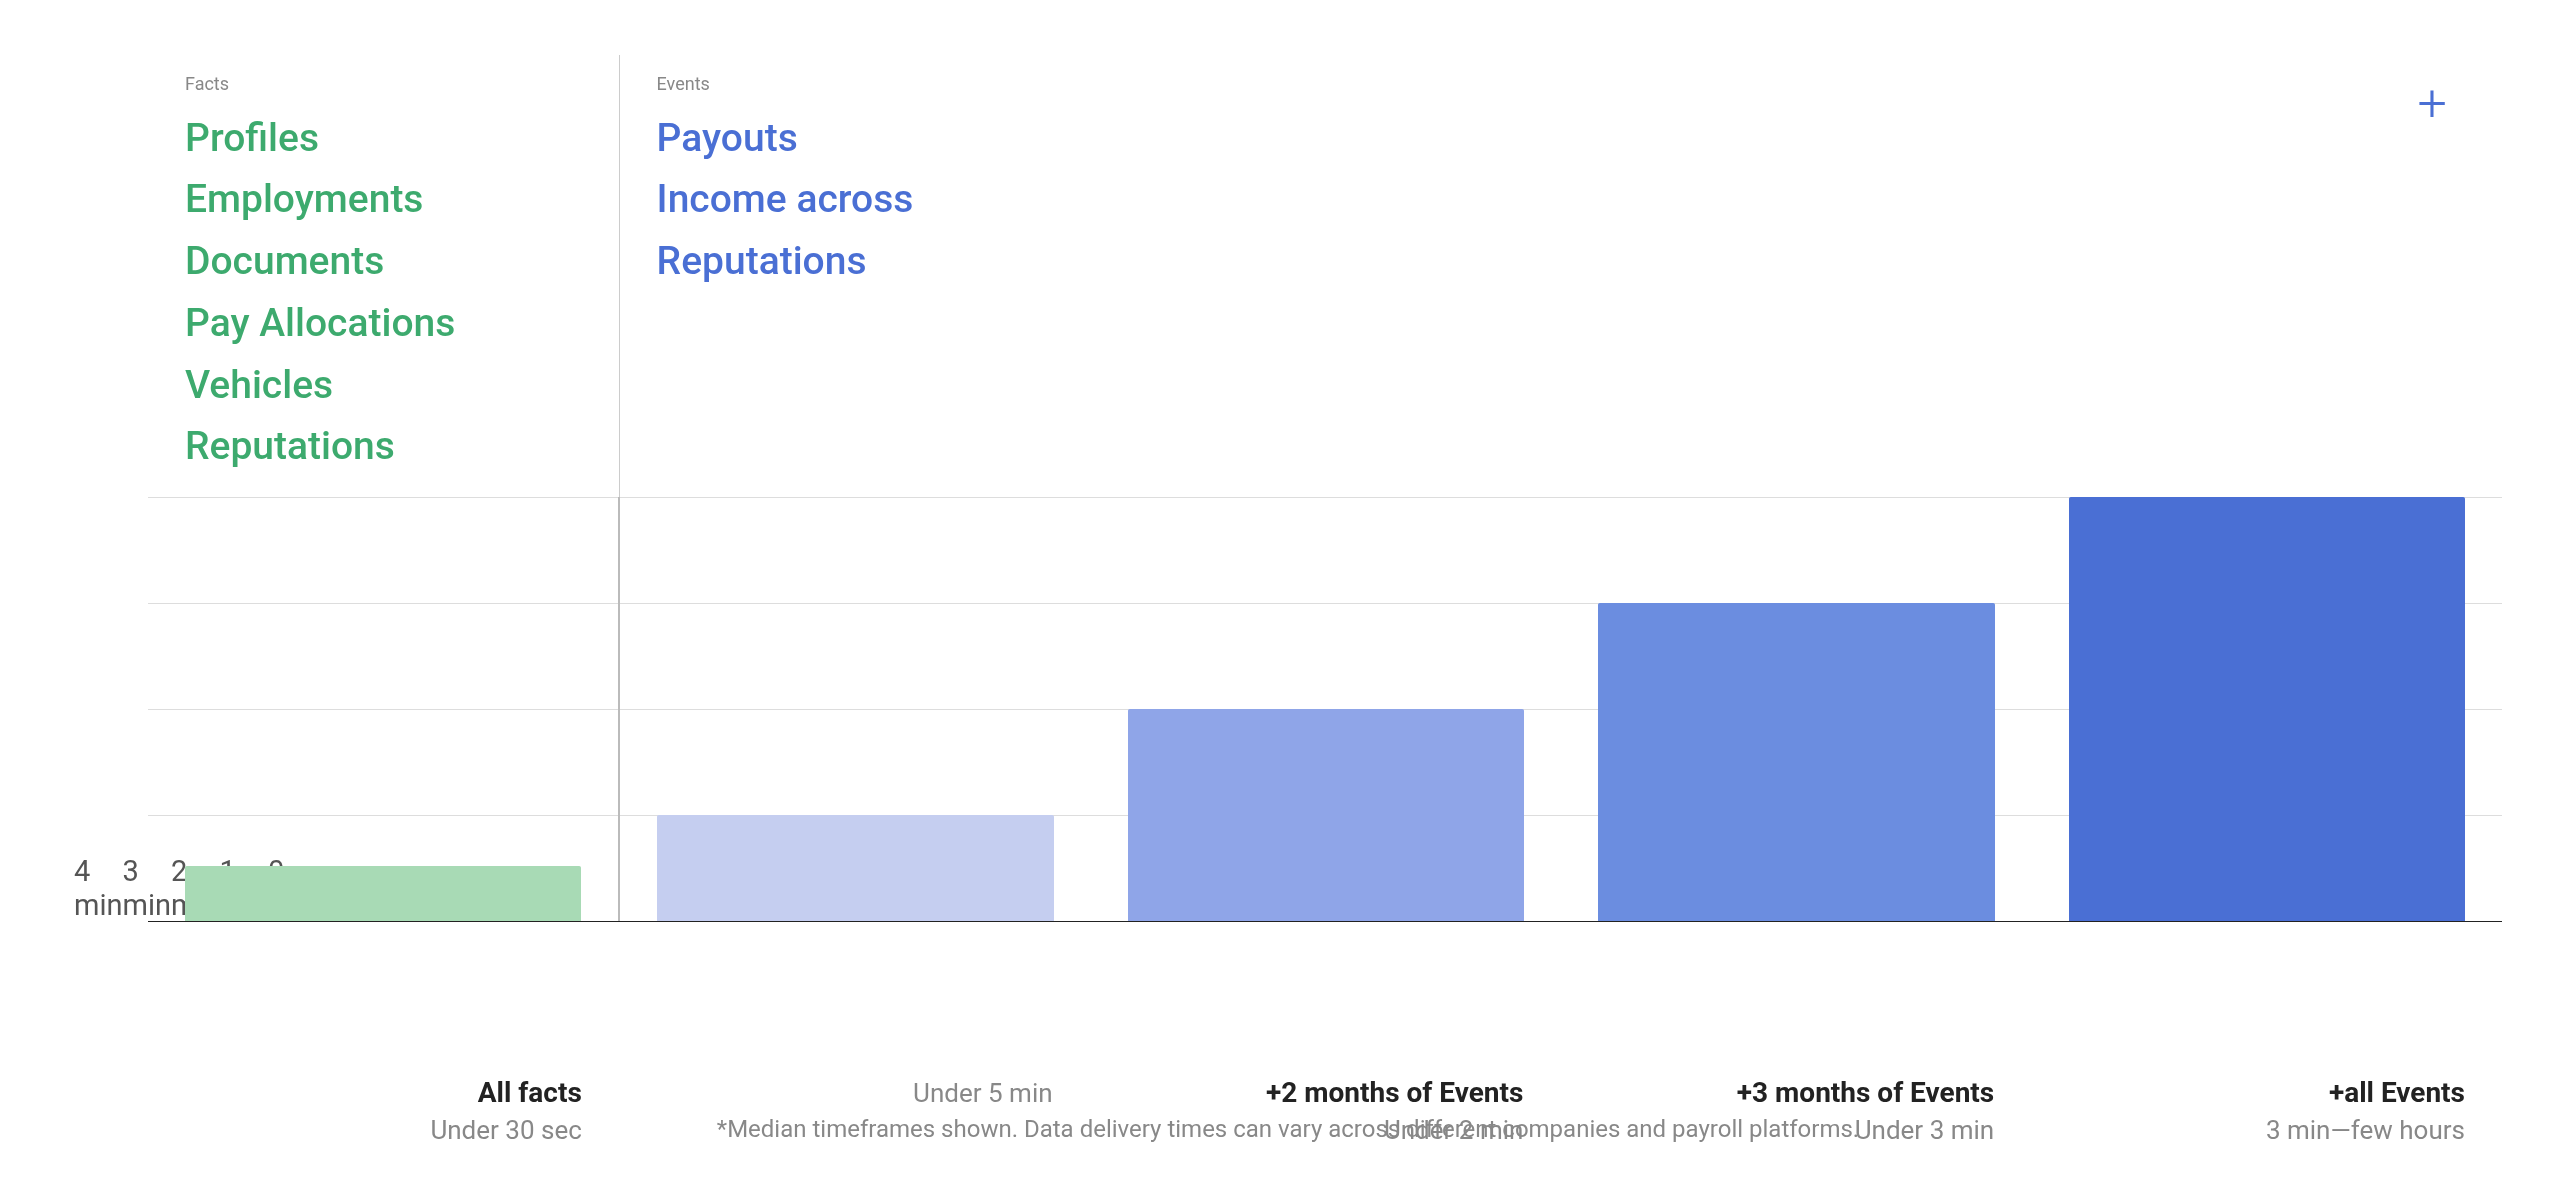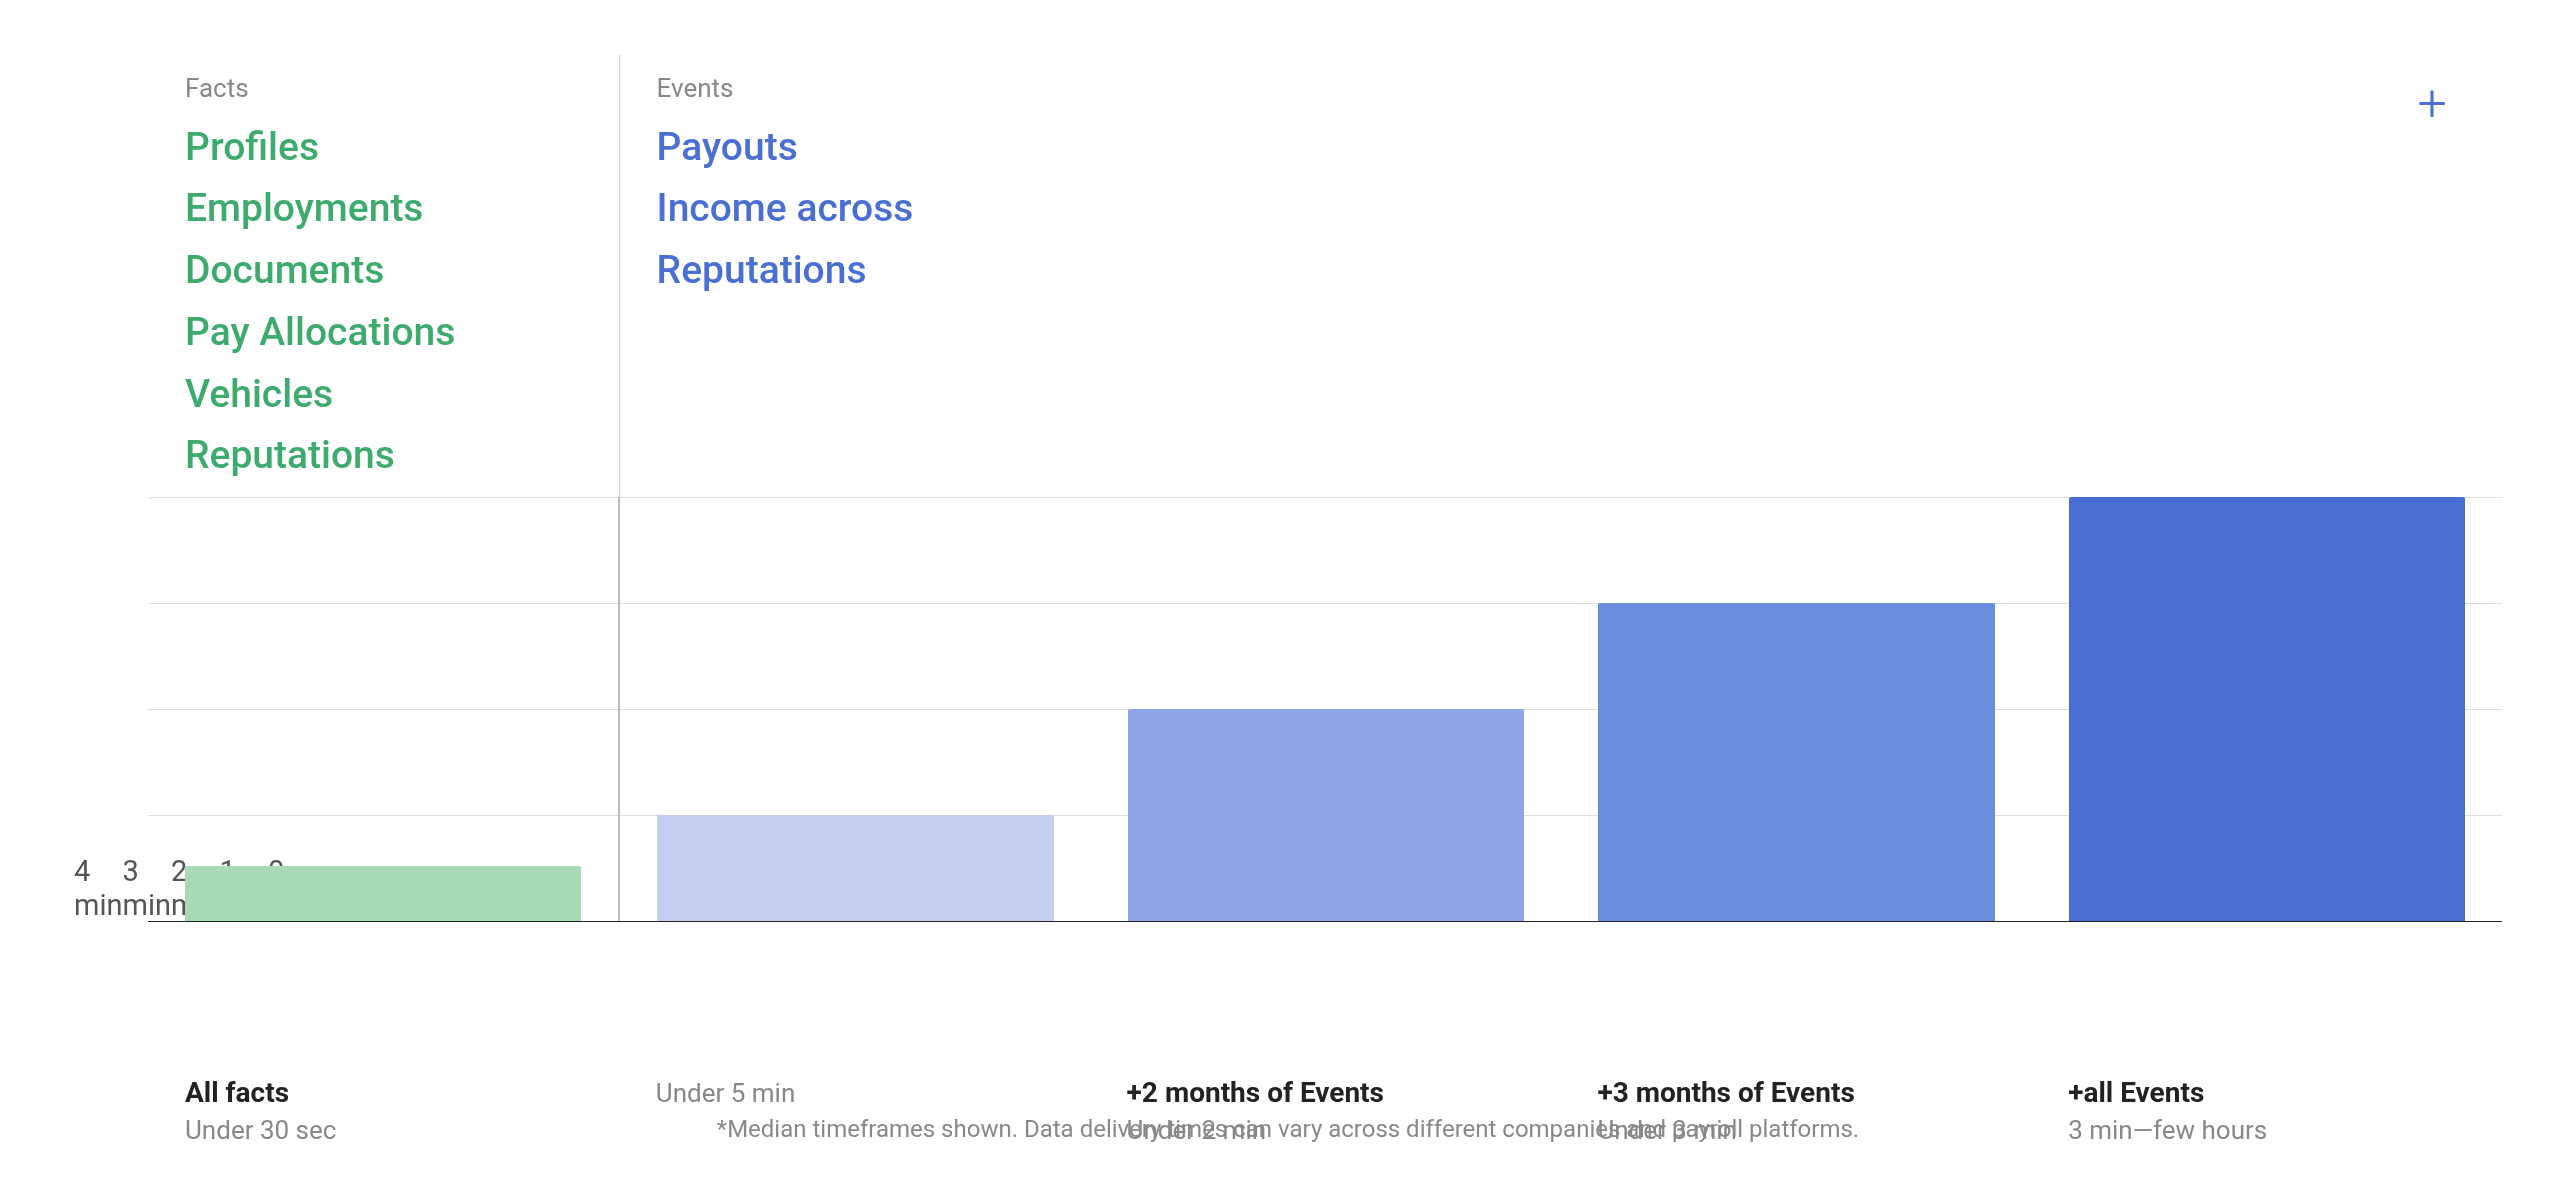--- a/index.html
+++ b/index.html
@@ -93,21 +93,21 @@
       display: flex;
     }
 
     .label-group {
       flex: 1;
       padding: 18.4px 37px;
       position: relative;
     }
 
     .label-category {
-      font-size: 26px;
+      font-size: 18px;
       color: #888;
       margin-bottom: 18.4px;
       font-weight: 400;
     }
 
     .label-item {
       font-size: 39px;
       font-weight: 500;
       margin-bottom: 11px;
       line-height: 1.3;
@@ -124,20 +124,21 @@
       bottom: 0;
       height: 110px;
       display: flex;
     }
 
     .x-label-group {
       flex: 1;
       padding: 14.7px 37px 0;
       display: flex;
       flex-direction: column;
+      text-align: right;
     }
 
     .x-label-main {
       font-size: 28px;
       font-weight: 700;
       color: #222;
       line-height: 1.3;
     }
 
     .x-label-sub {

